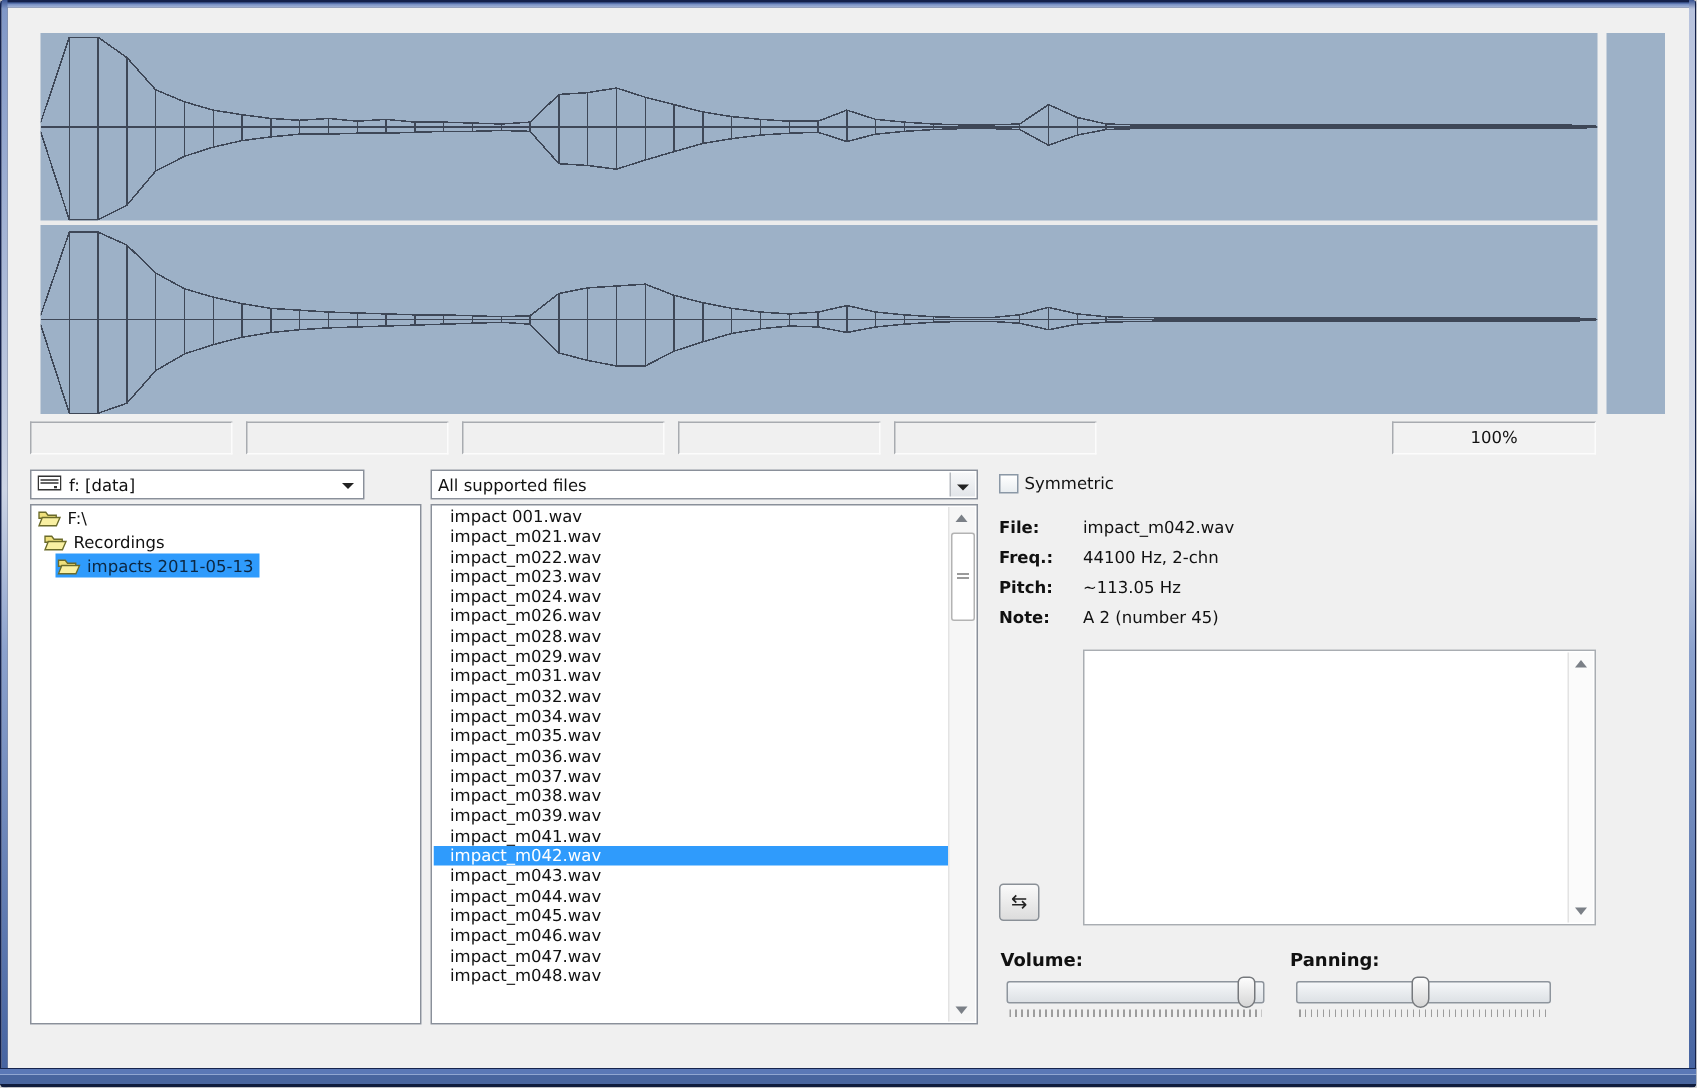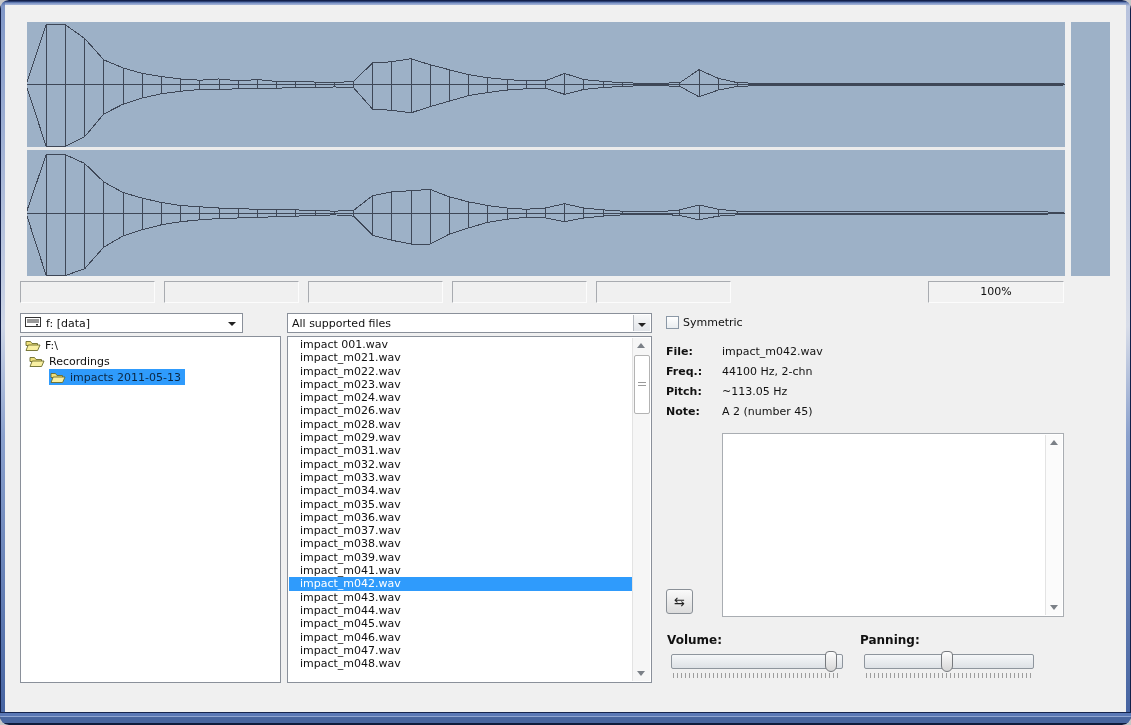--- a/index.html
+++ b/index.html
@@ -1,19 +1,19 @@
 <!DOCTYPE html>
 <html><head>
 <meta charset="utf-8">
 <style>
   html,body{margin:0;padding:0;background:#c7c7c7;}
   #window{
     position:relative;width:1131px;height:725px;background:#f0f0f0;
     font-family:"DejaVu Sans","Liberation Sans",sans-serif;font-size:11px;color:#111;
-    border-radius:9px;overflow:hidden;
+    border-radius:3px;overflow:hidden;
   }
   
   .frame{position:absolute;z-index:50;pointer-events:none;}
   .frame-top{left:0;top:0;width:1131px;height:5px;
     background:linear-gradient(180deg,#13204a 0,#13204a 1px,#46619e 2px,#7b92c4 3px,#a9b8da 5px);}
   .frame-left{left:0;top:0;width:5px;height:725px;
     background:linear-gradient(180deg,#3a5493 0,#8097c7 6px,#cdd5e6 45%,#8ba1cd 60%,#43619f 100%);
     border-left:1px solid #13204a;box-sizing:border-box;}
   .frame-right{right:0;top:0;width:5px;height:725px;
     background:linear-gradient(180deg,#3a5493 0,#b7c2dd 6px,#d8dde9 45%,#8ba1cd 60%,#43619f 100%);
@@ -235,21 +235,21 @@
         <span class="tree-wrap">
           <span class="tree-ico">
             <svg width="16" height="13" viewBox="0 0 16 13">
               <path d="M1 2.5 h4.5 l1.5 2 H12.5 v2 H1 z" fill="#efe07c" stroke="#6b6b2a" stroke-width="0.9"></path>
               <path d="M1 11.5 L3.2 6 H15 L12.6 11.5 Z" fill="#f9f0a2" stroke="#6b6b2a" stroke-width="0.9"></path>
             </svg>
           </span>
           <span>Recordings</span>
         </span>
       </div>
-      <div class="tree-row sel" style="padding-left: 28px;">
+      <div class="tree-row sel" style="padding-left: 16px;">
         <span class="tree-wrap">
           <span class="tree-ico">
             <svg width="16" height="13" viewBox="0 0 16 13">
               <path d="M1 2.5 h4.5 l1.5 2 H12.5 v2 H1 z" fill="#efe07c" stroke="#6b6b2a" stroke-width="0.9"></path>
               <path d="M1 11.5 L3.2 6 H15 L12.6 11.5 Z" fill="#f9f0a2" stroke="#6b6b2a" stroke-width="0.9"></path>
             </svg>
           </span>
           <span>impacts 2011-05-13</span>
         </span>
       </div>
@@ -260,21 +260,20 @@
         <div class="list-row">impact 001.wav</div>
         <div class="list-row">impact_m021.wav</div>
         <div class="list-row">impact_m022.wav</div>
         <div class="list-row">impact_m023.wav</div>
         <div class="list-row">impact_m024.wav</div>
         <div class="list-row">impact_m026.wav</div>
         <div class="list-row">impact_m028.wav</div>
         <div class="list-row">impact_m029.wav</div>
         <div class="list-row">impact_m031.wav</div>
         <div class="list-row">impact_m032.wav</div>
-        <div class="list-row">impact_m033.wav</div>
         <div class="list-row">impact_m034.wav</div>
         <div class="list-row">impact_m035.wav</div>
         <div class="list-row">impact_m036.wav</div>
         <div class="list-row">impact_m037.wav</div>
         <div class="list-row">impact_m038.wav</div>
         <div class="list-row">impact_m039.wav</div>
         <div class="list-row">impact_m041.wav</div>
         <div class="list-row sel">impact_m042.wav</div>
         <div class="list-row">impact_m043.wav</div>
         <div class="list-row">impact_m044.wav</div>

